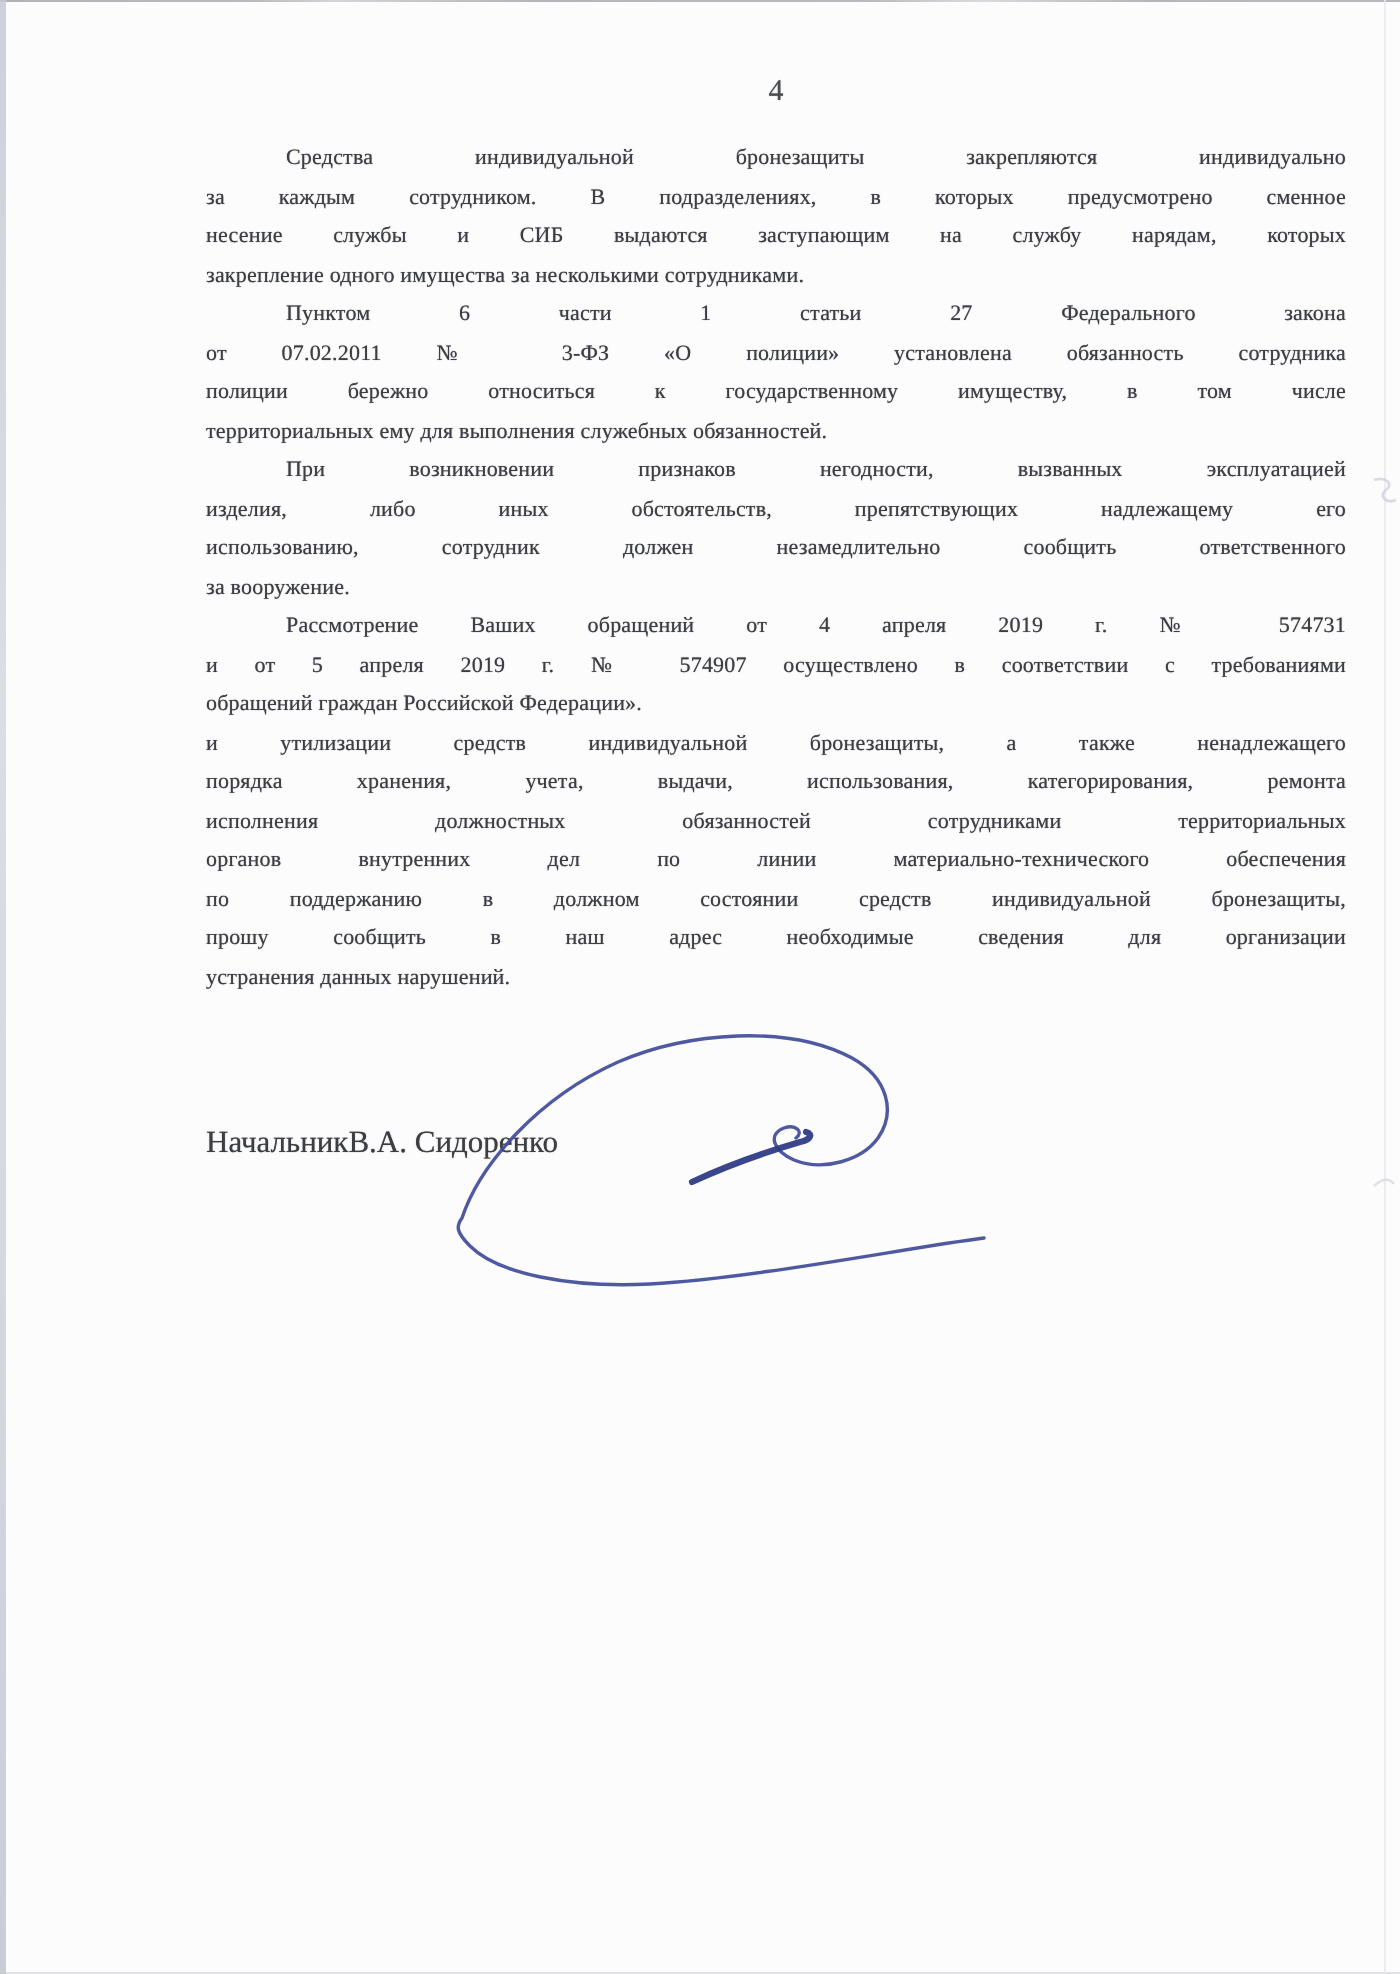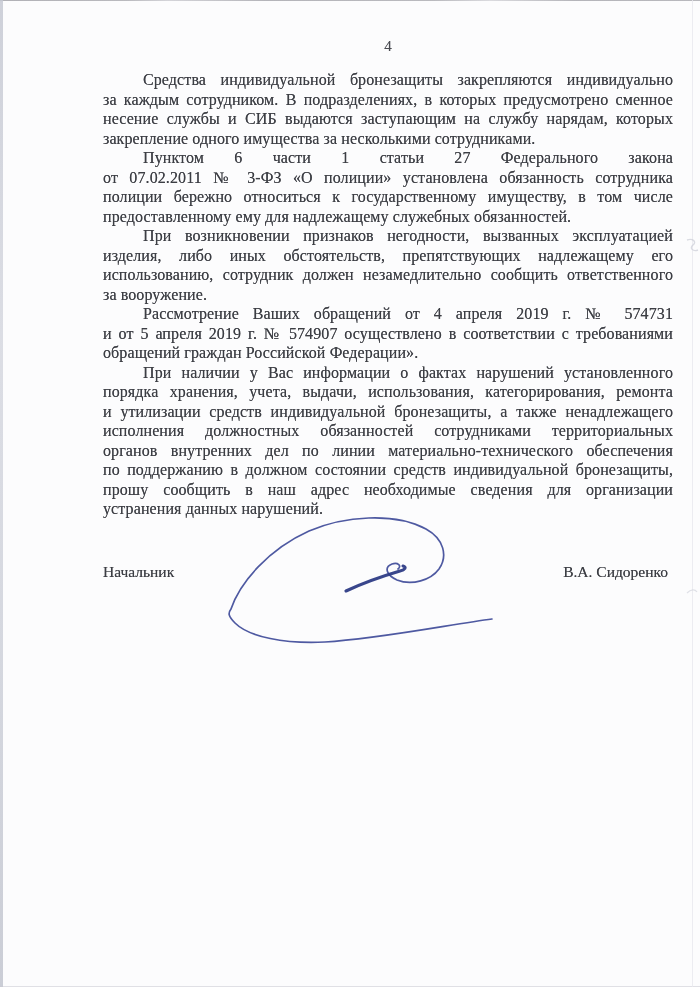--- a/index.html
+++ b/index.html
@@ -38,32 +38,32 @@
   .scan-mark { position: absolute; opacity: 0.7; }
 
   .page-number {
     position: absolute; top: 38px; left: 103px; width: 570px;
     text-align: center;
     font-size: 15px; color: #4a4c52;
     text-shadow: 0 0 0.5px rgba(70,72,78,0.7);
   }
   .doc-body {
     position: absolute; top: 70px; left: 103px; width: 570px;
-    font-size: 16px; line-height: 19.5px;
+    font-size: 11px; line-height: 19.5px;
     text-shadow: 0 0 0.5px rgba(60,62,68,0.75);
     letter-spacing: 0.1px;
   }
   .para { margin: 0; }
   .line { text-align: justify; text-align-last: justify; }
   .line.last { text-align-last: left; }
   .line.first { text-indent: 40px; }
 
   .sig-row {
     position: absolute; top: 562px; left: 103px; width: 565px;
-    display: flex; justify-content: space-between;
+    display: flex; 
     font-size: 15.5px; line-height: 20px;
     text-shadow: 0 0 0.5px rgba(60,62,68,0.75);
   }
   .sig-ink {
     position: absolute; top: 513px; left: 213px;
     width: 298px; height: 138px;
     pointer-events: none;
   }
 </style>
 </head>
@@ -89,37 +89,36 @@
       <div class="para">
         <div class="line first">Средства индивидуальной бронезащиты закрепляются индивидуально</div>
         <div class="line">за каждым сотрудником. В подразделениях, в которых предусмотрено сменное</div>
         <div class="line">несение службы и СИБ выдаются заступающим на службу нарядам, которых</div>
         <div class="line last">закрепление одного имущества за несколькими сотрудниками.</div>
       </div>
       <div class="para">
         <div class="line first">Пунктом 6 части 1 статьи 27 Федерального закона</div>
         <div class="line">от 07.02.2011 № 3-ФЗ «О полиции» установлена обязанность сотрудника</div>
         <div class="line">полиции бережно относиться к государственному имуществу, в том числе</div>
-        <div class="line last">предоставленному ему для надлежащему служебных обязанностей.</div>
+        <div class="line last">территориальных ему для выполнения служебных обязанностей.</div>
       </div>
       <div class="para">
         <div class="line first">При возникновении признаков негодности, вызванных эксплуатацией</div>
         <div class="line">изделия, либо иных обстоятельств, препятствующих надлежащему его</div>
         <div class="line">использованию, сотрудник должен незамедлительно сообщить ответственного</div>
         <div class="line last">за вооружение.</div>
       </div>
       <div class="para">
         <div class="line first">Рассмотрение Ваших обращений от 4 апреля 2019 г. № 574731</div>
         <div class="line">и от 5 апреля 2019 г. № 574907 осуществлено в соответствии с требованиями</div>
         <div class="line last">обращений граждан Российской Федерации».</div>
       </div>
       <div class="para">
-        <div class="line first">При наличии у Вас информации о фактах нарушений установленного</div>
+        <div class="line">и утилизации средств индивидуальной бронезащиты, а также ненадлежащего</div>
         <div class="line">порядка хранения, учета, выдачи, использования, категорирования, ремонта</div>
-        <div class="line">и утилизации средств индивидуальной бронезащиты, а также ненадлежащего</div>
         <div class="line">исполнения должностных обязанностей сотрудниками территориальных</div>
         <div class="line">органов внутренних дел по линии материально-технического обеспечения</div>
         <div class="line">по поддержанию в должном состоянии средств индивидуальной бронезащиты,</div>
         <div class="line">прошу сообщить в наш адрес необходимые сведения для организации</div>
         <div class="line last">устранения данных нарушений.</div>
       </div>
     </div>
 
   <div class="sig-row">
     <span>Начальник</span>

